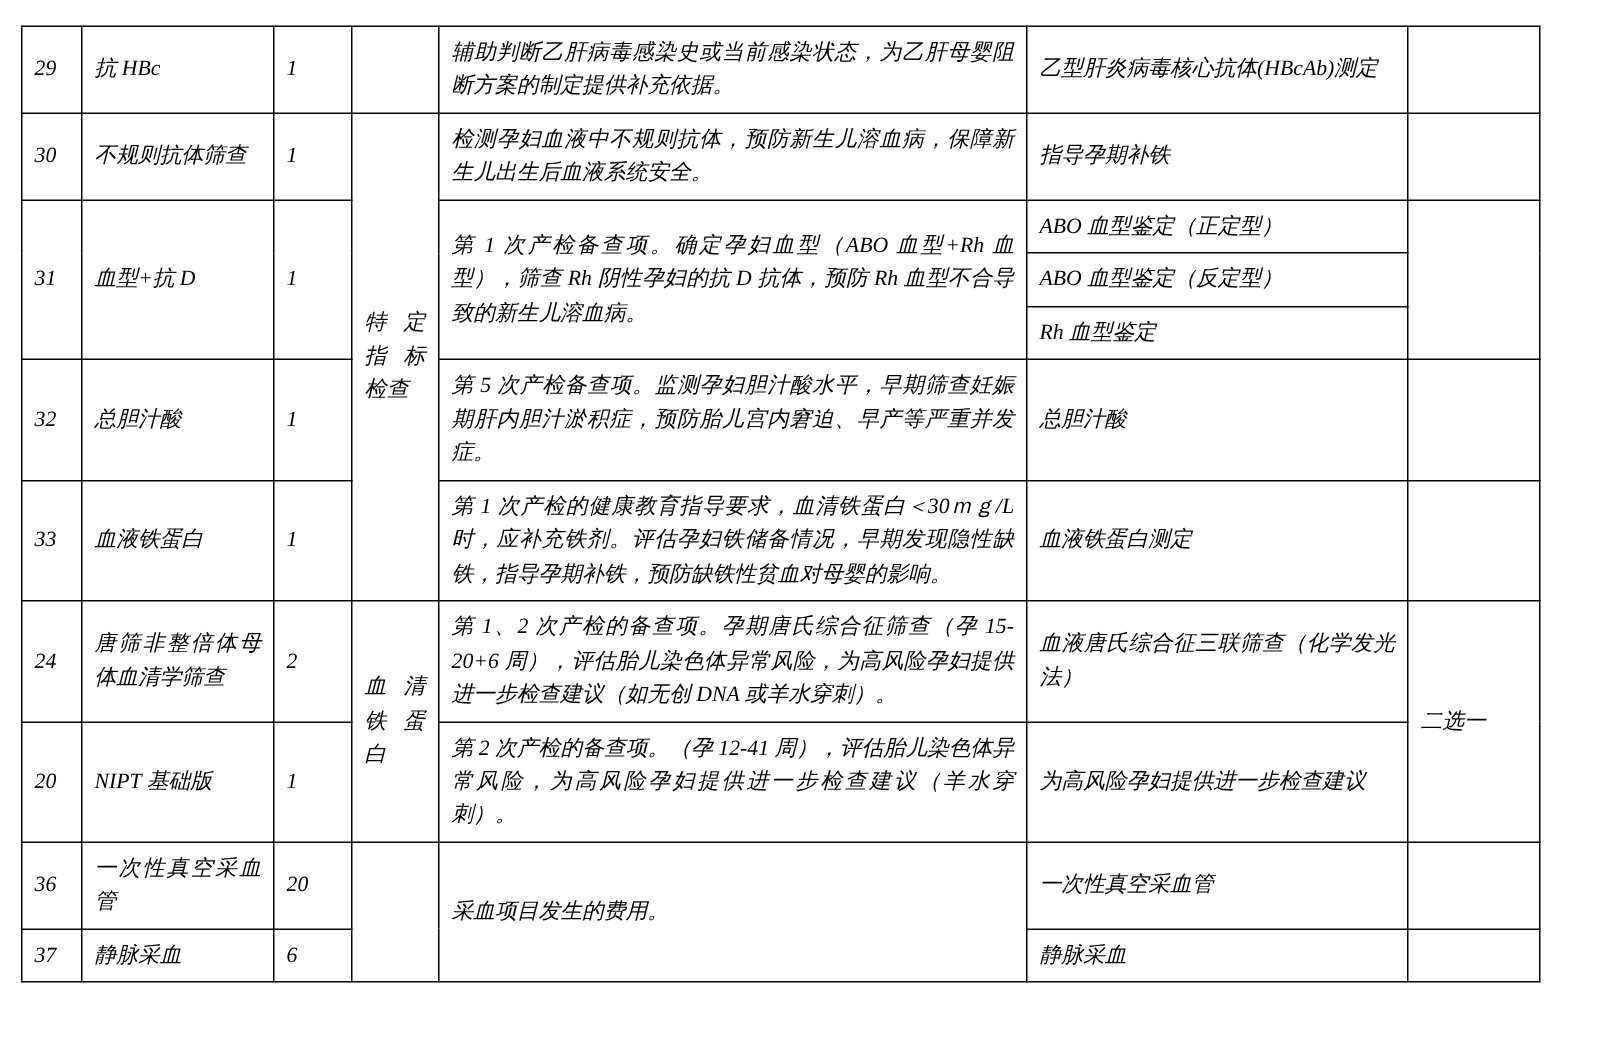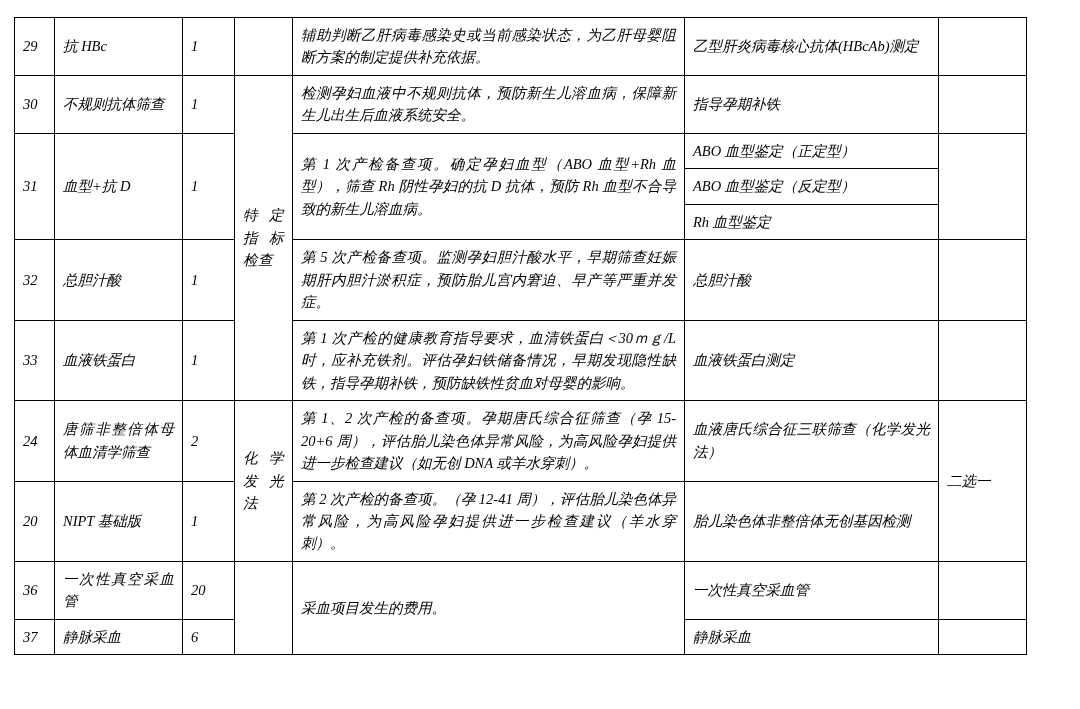--- a/index.html
+++ b/index.html
@@ -138,32 +138,32 @@
         <td class="c-qty">1</td>
         <td class="c-desc">第 1 次产检的健康教育指导要求，血清铁蛋白＜30ｍｇ/L 时，应补充铁剂。评估孕妇铁储备情况，早期发现隐性缺铁，指导孕期补铁，预防缺铁性贫血对母婴的影响。</td>
         <td class="c-item">血液铁蛋白测定</td>
         <td class="c-note"></td>
       </tr>
 
       <tr>
         <td class="c-num">24</td>
         <td class="c-name">唐筛非整倍体母体血清学筛查</td>
         <td class="c-qty">2</td>
-        <td class="c-group vert-label" rowspan="2">化学发光法</td>
+        <td class="c-group vert-label" rowspan="2">血清铁蛋白</td>
         <td class="c-desc">第 1、2 次产检的备查项。孕期唐氏综合征筛查（孕 15-20+6 周），评估胎儿染色体异常风险，为高风险孕妇提供进一步检查建议（如无创 DNA 或羊水穿刺）。</td>
         <td class="c-item">血液唐氏综合征三联筛查（化学发光法）</td>
         <td class="c-note" rowspan="2">二选一</td>
       </tr>
 
       <tr>
         <td class="c-num">20</td>
         <td class="c-name">NIPT 基础版</td>
         <td class="c-qty">1</td>
         <td class="c-desc">第 2 次产检的备查项。（孕 12-41 周），评估胎儿染色体异常风险，为高风险孕妇提供进一步检查建议（羊水穿刺）。</td>
-        <td class="c-item">胎儿染色体非整倍体无创基因检测</td>
+        <td class="c-item">为高风险孕妇提供进一步检查建议</td>
       </tr>
 
       <tr>
         <td class="c-num">36</td>
         <td class="c-name">一次性真空采血管</td>
         <td class="c-qty">20</td>
         <td class="c-group" rowspan="2"></td>
         <td class="c-desc" rowspan="2">采血项目发生的费用。</td>
         <td class="c-item">一次性真空采血管</td>
         <td class="c-note"></td>

